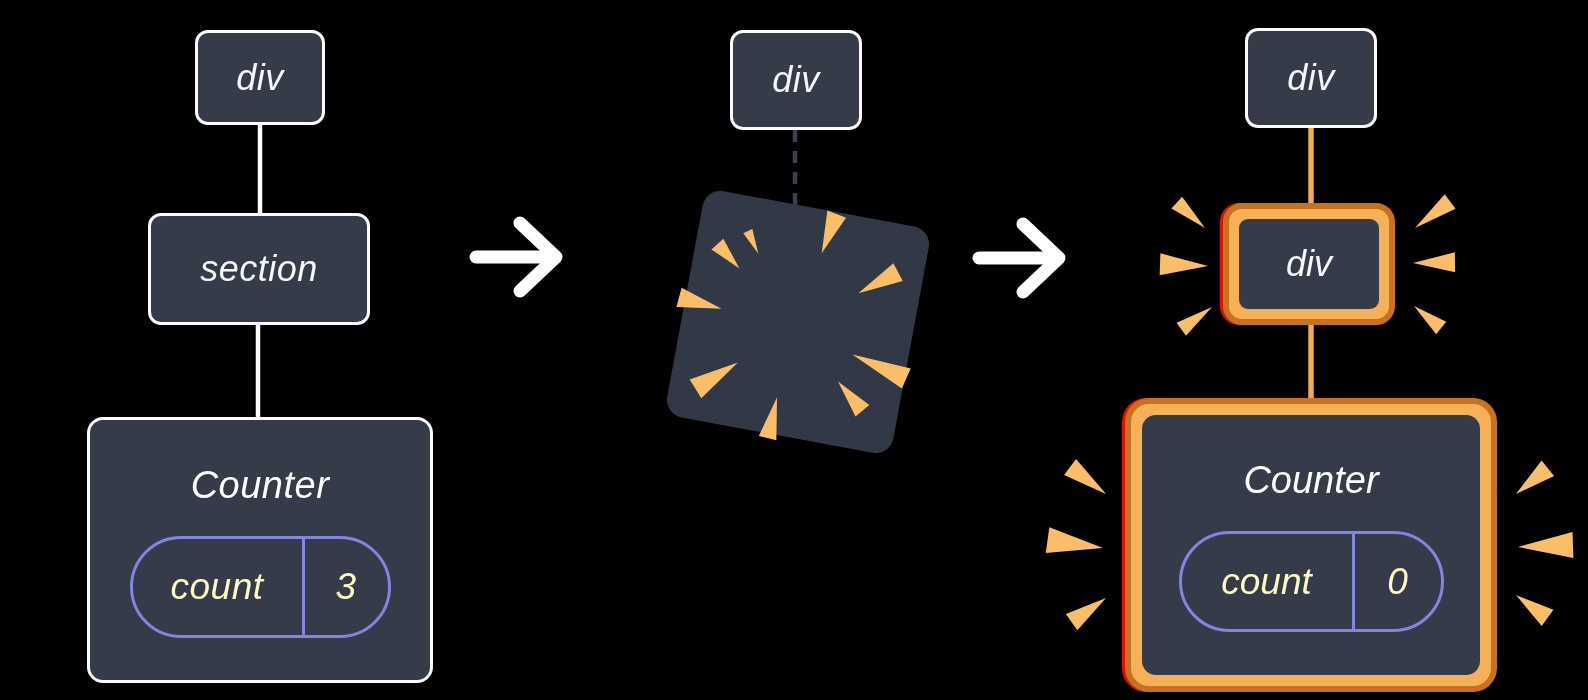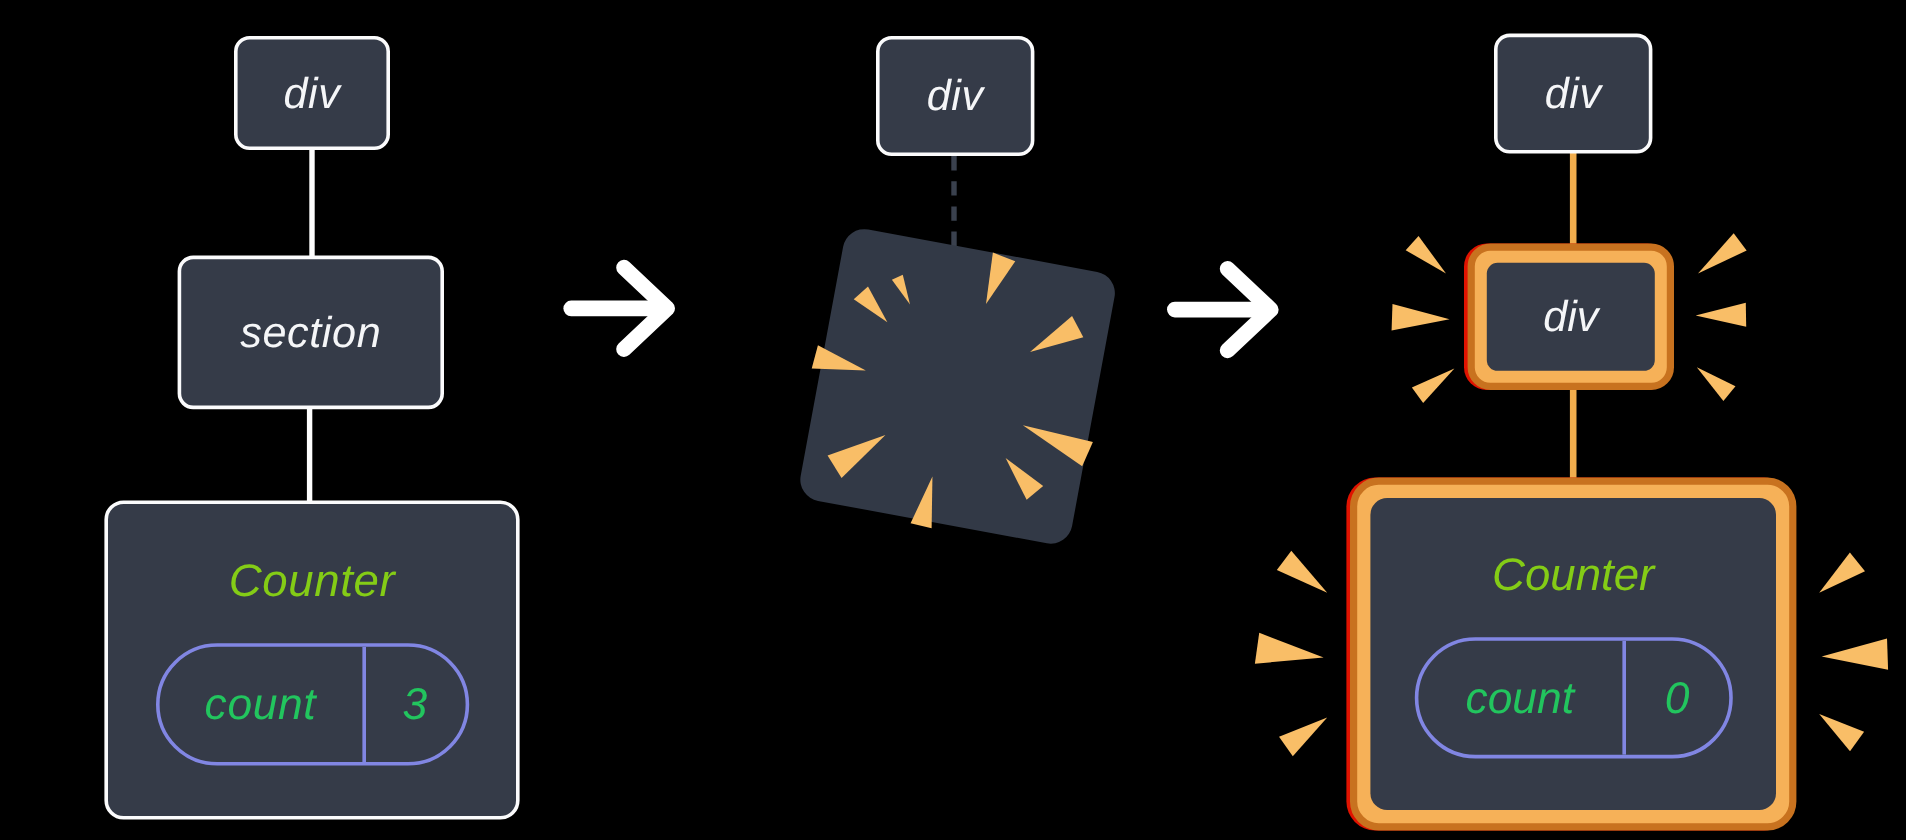--- a/index.html
+++ b/index.html
@@ -36,21 +36,21 @@
     font-size: 36px;
     letter-spacing: 0.5px;
   }
   .node.big {
     border-radius: 16px;
     flex-direction: column;
     justify-content: flex-start;
   }
   .component-title {
     font-size: 38px;
-    color: #84cc16;
+    color: #ffffff;
     line-height: 1;
   }
   
   .hl {
     position: absolute;
     box-sizing: border-box;
     border: 6px solid #C8721F;
     background: #F6B158;
     box-shadow: -3px 0 0 0 #E01300;
   }
@@ -67,21 +67,21 @@
     color: #F5F6F8;
     font-size: 36px;
   }
   .hl-div .hl-inner { border-radius: 9px; }
   .hl-big .hl-inner { border-radius: 14px; flex-direction: column; justify-content: flex-start; }
   
   .pill {
     box-sizing: border-box;
     border: 3px solid #8186E3;
     border-radius: 52px;
-    color: #22c55e;
+    color: #fef9c3;
     font-size: 37px;
     display: flex;
     overflow: hidden;
   }
   .pill-key {
     box-sizing: border-box;
     border-right: 3px solid #8186E3;
     display: flex;
     align-items: center;
     justify-content: center;
@@ -159,21 +159,21 @@
       <polygon transform="translate(1516,494) rotate(141)" points="0,0 -41,-10 -41,10"></polygon>
       <polygon transform="translate(1518,547) rotate(178)" points="0,0 -55,-13 -55,13"></polygon>
       <polygon transform="translate(1516,595) rotate(-144)" points="0,0 -39,-10 -39,10"></polygon>
     </g>
   </svg>
 
   <div class="node" style="left:195px; top:30px; width:130px; height:95px;">
     <span>div</span>
   </div>
 
-  <div class="node" style="left:148px; top:213px; width:222px; height:128px;">
+  <div class="node" style="left:148px; top:213px; width:222px; height:112px;">
     <span>section</span>
   </div>
 
   <div class="node big n-counter1" style="left:87px; top:417px; width:346px; height:266px;">
     <div class="component-title">Counter</div>
     <div class="pill">
       <div class="pill-key">count</div>
       <div class="pill-val">3</div>
     </div>
   </div>

